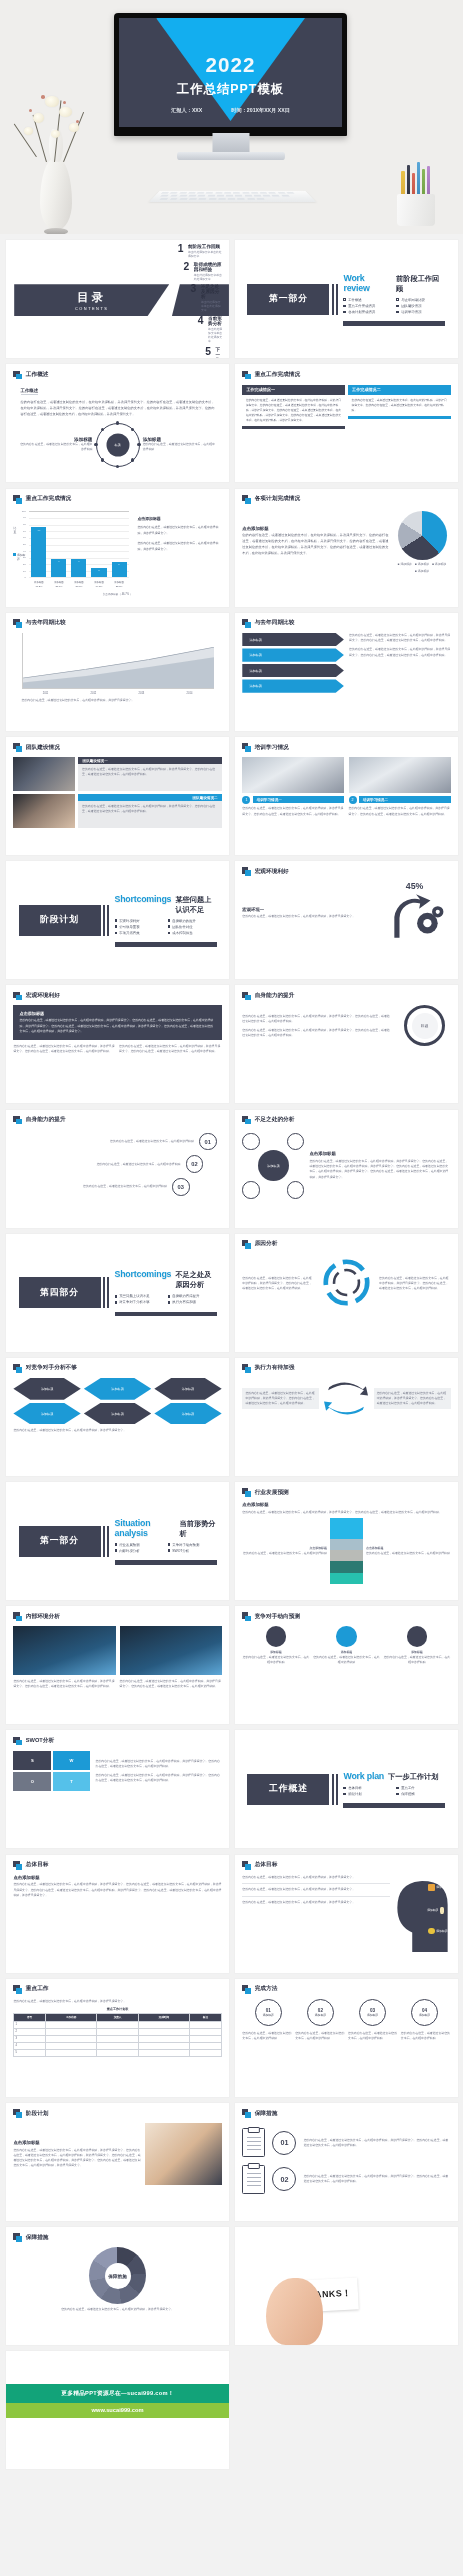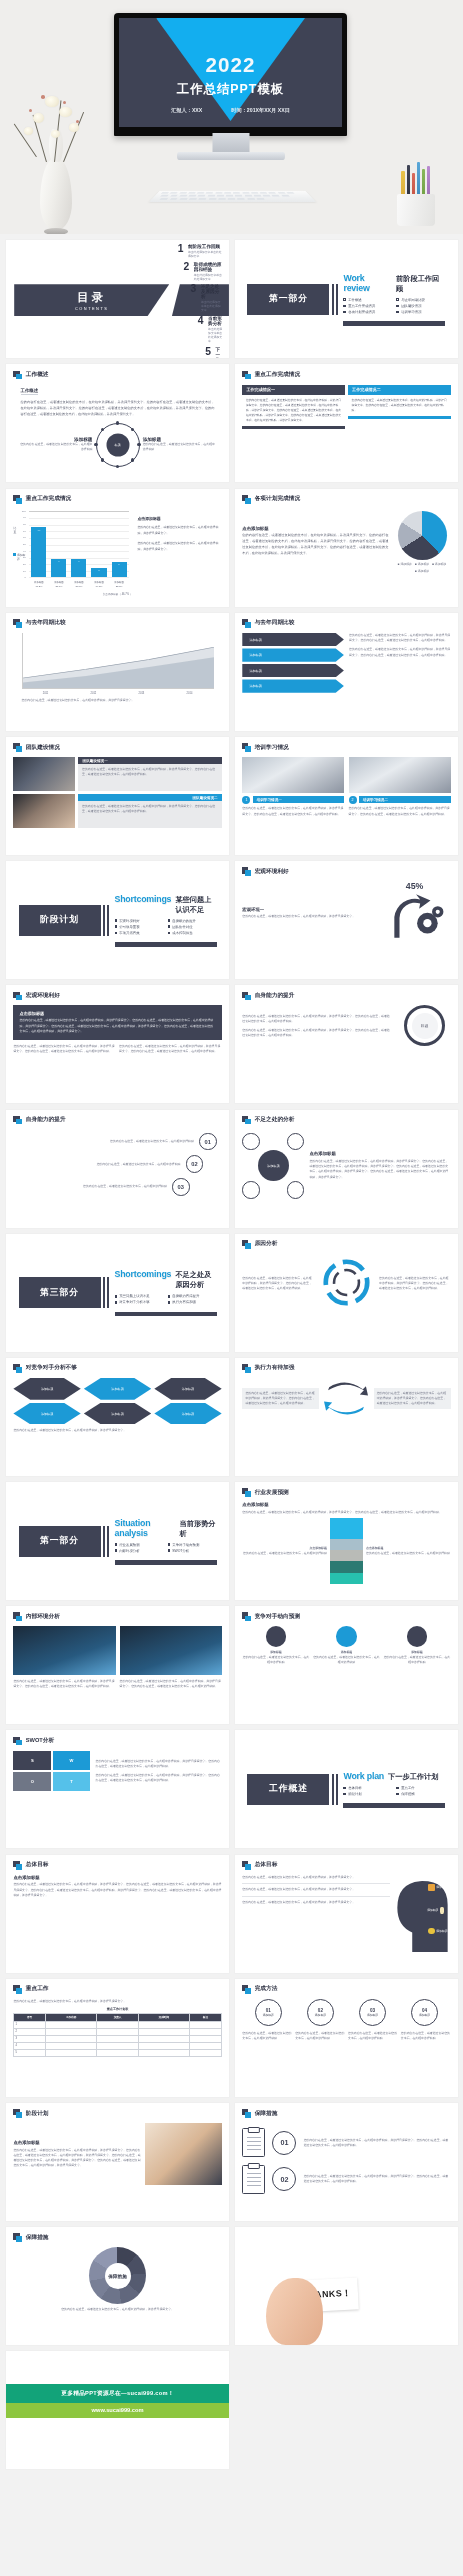--- a/index.html
+++ b/index.html
@@ -849,21 +849,21 @@
             <div class="small-title">点击添加标题</div>
             <p class="tiny">您的内容打在这里，或者通过复制您的文本后，在此框中选择粘贴，并选择只保留文字。您的内容打在这里，或者通过复制您的文本后，在此框中选择粘贴，并选择只保留文字。您的内容打在这里，或者通过复制您的文本后，在此框中选择粘贴，并选择只保留文字。您的内容打在这里，或者通过复制您的文本后，在此框中选择粘贴，并选择只保留文字。</p>
           </div>
         </div>
       </div>
     </div>
 
     <div class="slide">
       <div class="slide-inner">
         <div class="div-slide">
-          <div class="div-badge">第三部分</div>
+          <div class="div-badge">第四部分</div>
           <div class="div-bars">
               <span></span>
               <span></span>
             </div>
           <div class="div-right">
             <div class="div-titlerow">
               <span class="div-en">Shortcomings</span>
               <span class="div-cn">不足之处及原因分析</span>
             </div>
             <div class="div-items">

